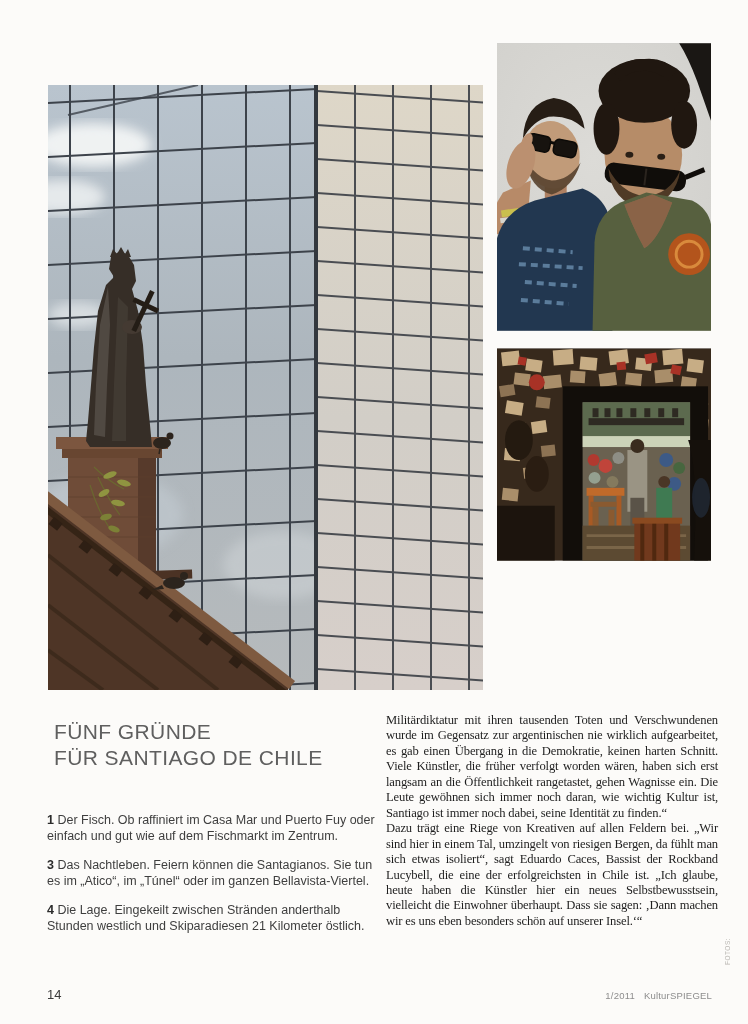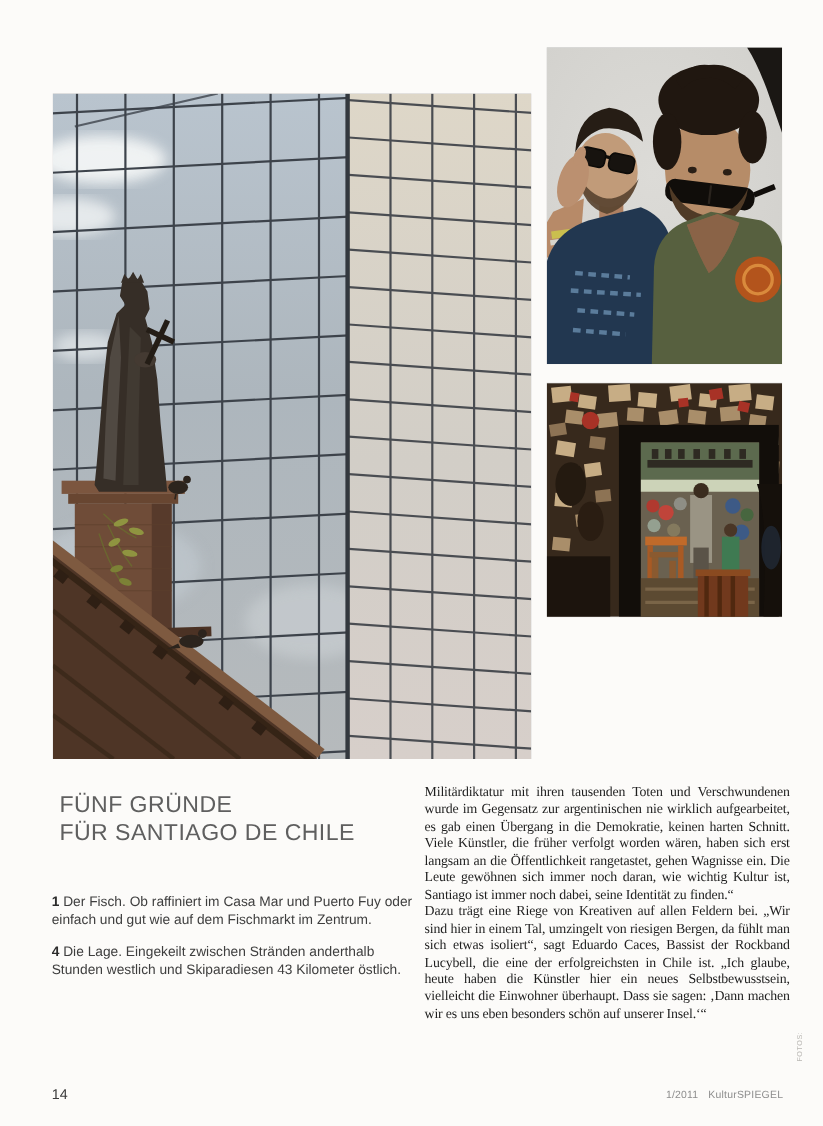--- a/index.html
+++ b/index.html
@@ -368,21 +368,22 @@
       </g>
     </svg>
   </figure>
 
 
   <h1 class="headline">FÜNF GRÜNDE
 FÜR SANTIAGO DE CHILE</h1>
 
   <div class="reasons">
     <p><b>1</b> <span>Der Fisch. Ob raffiniert im Casa Mar und Puerto Fuy oder einfach und gut wie auf dem Fischmarkt im Zentrum.</span></p>
-    <p><b>4</b> <span>Die Lage. Eingekeilt zwischen Stränden anderthalb Stunden westlich und Skiparadiesen 43 Kilometer östlich.</span></p>
+    <p><b>3</b> <span>Das Nachtleben. Feiern können die Santagianos. Sie tun es im „Atico“, im „Túnel“ oder im ganzen Bellavista-Viertel.</span></p>
+    <p><b>4</b> <span>Die Lage. Eingekeilt zwischen Stränden anderthalb Stunden westlich und Skiparadiesen 21 Kilometer östlich.</span></p>
   </div>
 
   <div class="article" lang="de">
     <p>Militärdiktatur mit ihren tausenden Toten und Verschwundenen wurde im Gegensatz zur argentinischen nie wirklich aufgearbeitet, es gab einen Übergang in die Demokratie, keinen harten Schnitt. Viele Künstler, die früher verfolgt worden wären, haben sich erst langsam an die Öffentlichkeit rangetastet, gehen Wagnisse ein. Die Leute gewöhnen sich immer noch daran, wie wichtig Kultur ist, Santiago ist immer noch dabei, seine Identität zu finden.“</p>
     <p>Dazu trägt eine Riege von Kreativen auf allen Feldern bei. „Wir sind hier in einem Tal, umzingelt von riesigen Bergen, da fühlt man sich etwas isoliert“, sagt Eduardo Caces, Bassist der Rockband Lucybell, die eine der erfolgreichsten in Chile ist. „Ich glaube, heute haben die Künstler hier ein neues Selbstbewusstsein, vielleicht die Einwohner überhaupt. Dass sie sagen: ‚Dann machen wir es uns eben besonders schön auf unserer Insel.‘“</p>
   </div>
 
   <div class="footer-page">14</div>
   <div class="footer-right">
     <span class="issue">1/2011</span><span><span>Kultur</span><b>SPIEGEL</b></span>

